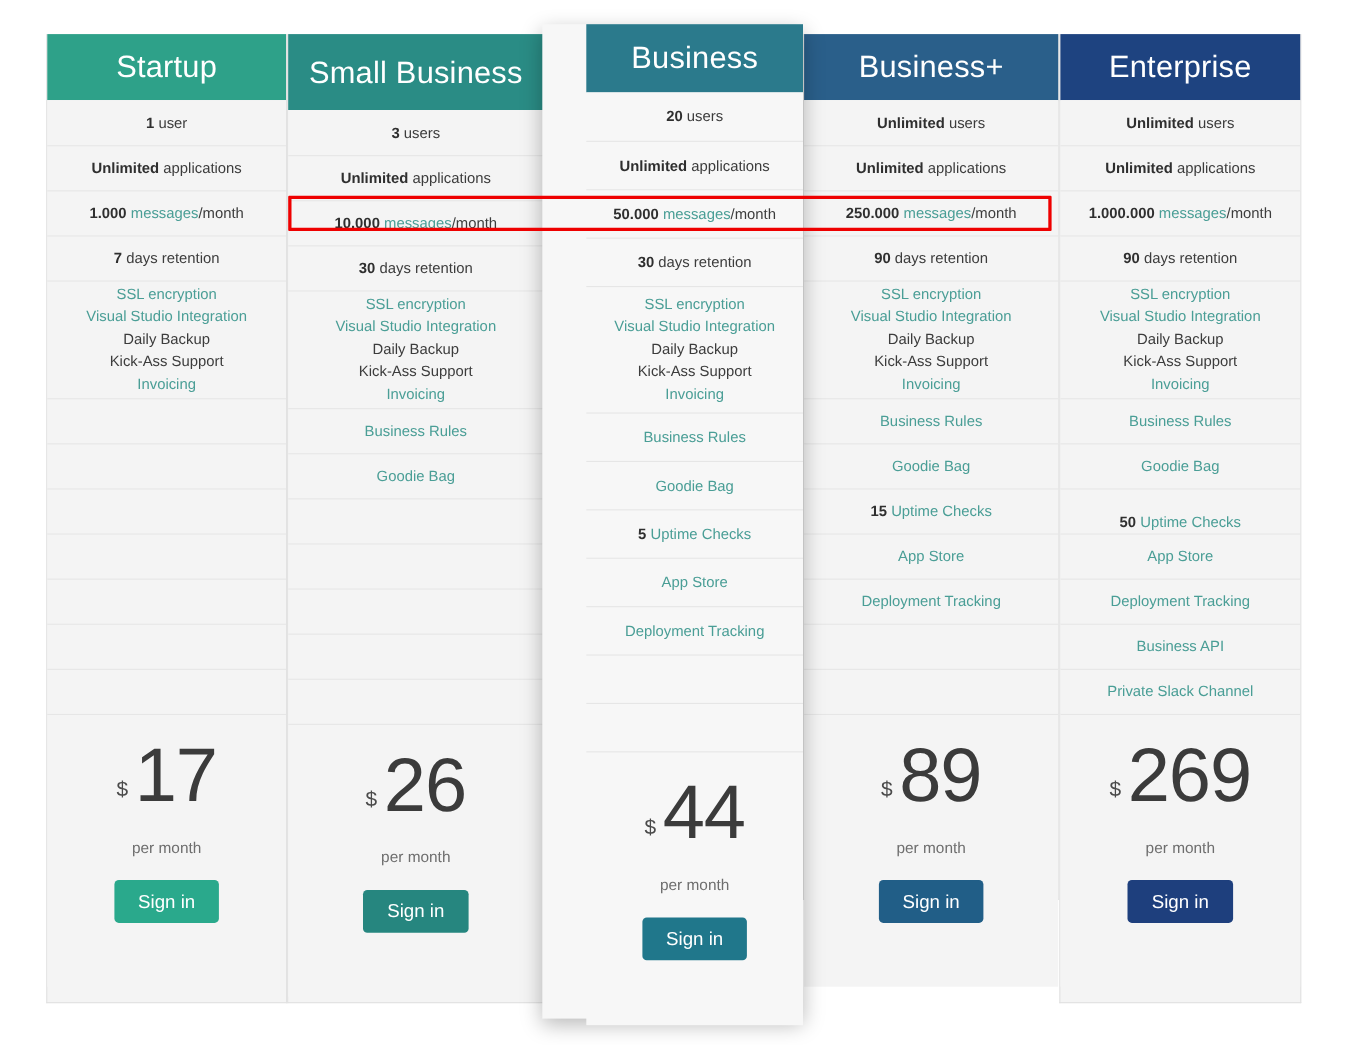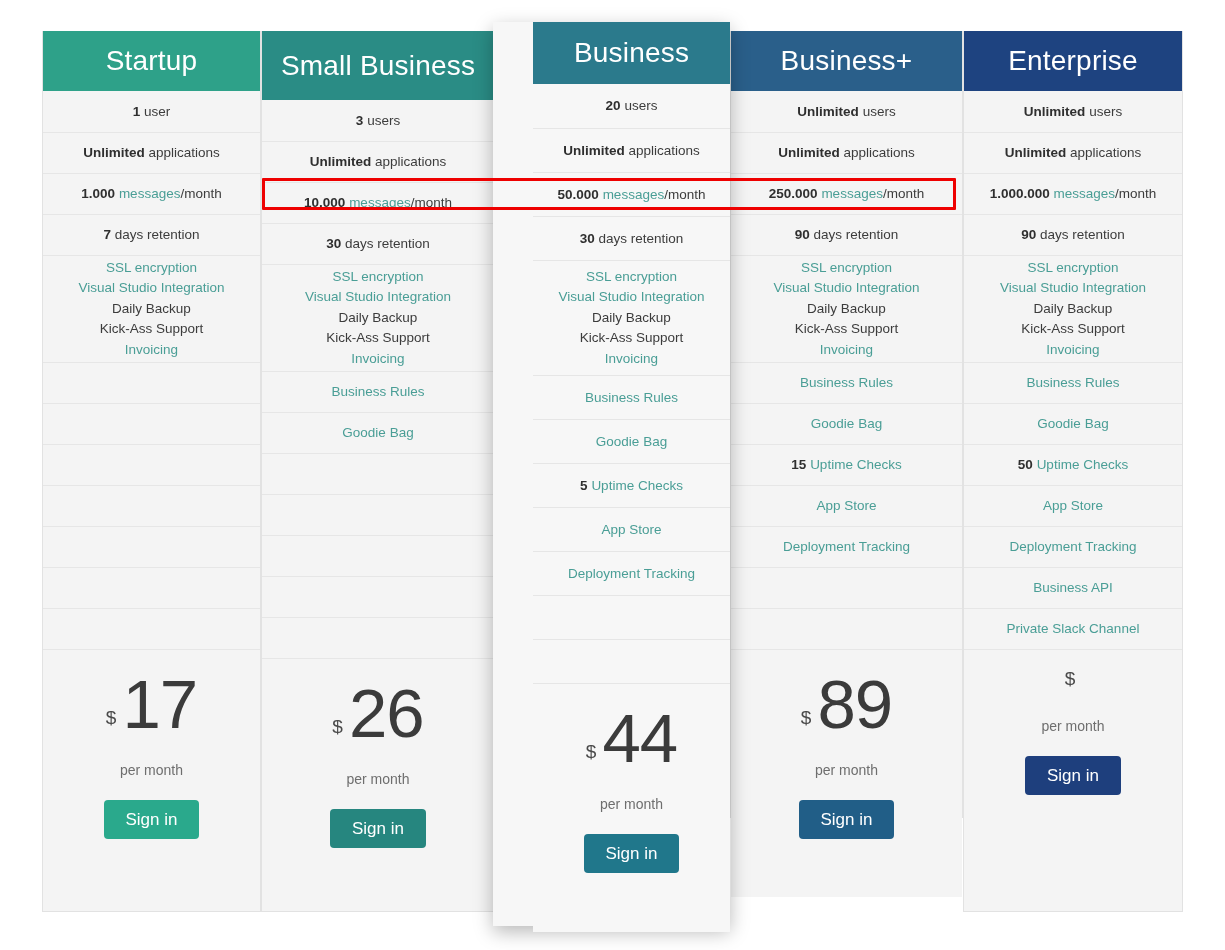--- a/index.html
+++ b/index.html
@@ -350,36 +350,37 @@
             <span class="feat dark">Kick-Ass Support</span>
             <span class="feat teal">Invoicing</span>
           </div>
         </div>
         <div class="row" style="height: 41px;">
           <span class="teal">Business Rules</span>
         </div>
         <div class="row" style="height: 41px;">
           <span class="teal">Goodie Bag</span>
         </div>
-        <div class="row" style="height: 41px;"><span class="num">50</span>&nbsp;<span class="teal">Uptime Checks</span></div>
+        <div class="row" style="height: 41px; align-items: flex-end;"><span class="num">50</span>&nbsp;<span class="teal">Uptime Checks</span></div>
         <div class="row" style="height: 41px;">
           <span class="teal">App Store</span>
         </div>
         <div class="row" style="height: 41px;">
           <span class="teal">Deployment Tracking</span>
         </div>
         <div class="row" style="height: 41px;">
           <span class="teal">Business API</span>
         </div>
         <div class="row" style="height: 41px;">
           <span class="teal">Private Slack Channel</span>
         </div>
       </div>
       <div class="price-cell" style="height: 248px;">
         <div class="price-line">
           <span class="currency">$</span>
+          <span class="amount">269</span>
         </div>
         <div class="per-month">per month</div>
         <button class="signin" style="background: rgb(30, 63, 125);">Sign in</button>
       </div>
     </div>
     <div id="red-highlight" style="left: 262px; top: 178px; width: 694px; height: 32px; border-color: rgb(238, 0, 0);"></div>
   </div>
 
 </body></html>

